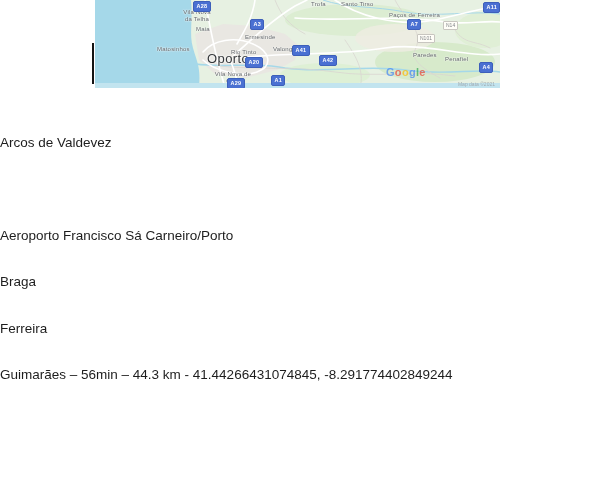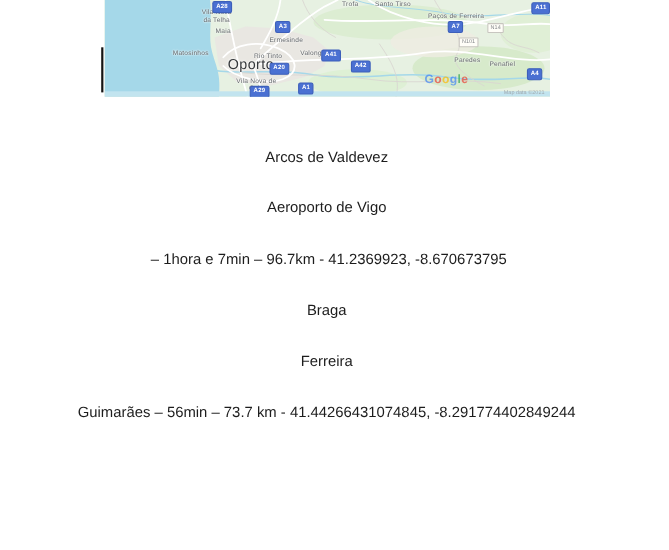--- a/index.html
+++ b/index.html
@@ -39,21 +39,21 @@
     font-size:11px;font-weight:bold;letter-spacing:.3px;opacity:.7;
   }
   .attr{
     position:absolute;right:5px;bottom:1px;font-size:5px;color:#9aa0a6;opacity:.85;
   }
   
   .caret{position:absolute;left:92px;top:43px;width:2px;height:41px;background:#141414;}
   
   .doc{position:absolute;left:0;top:112px;width:594px;}
   .line{
-    height:33px;display:flex;align-items:center;justify-content:center;
+    height:33px;display:flex;align-items:center;justify-content:flex-start;
     font-size:13.5px;color:#1d1d1d;white-space:pre;
   }
 </style>
 </head>
 <body>
 
 <div class="map">
   <svg width="405" height="88" viewBox="0 0 405 88">
 
     <rect x="0" y="0" width="405" height="88" fill="#e7f1e2"></rect>
@@ -123,20 +123,20 @@
   <span class="nroad" style="left:322px;top:34px;">N101</span>
 
   <span class="gwm"><span style="color:#4285f4">G</span><span style="color:#ea4335">o</span><span style="color:#fbbc05">o</span><span style="color:#4285f4">g</span><span style="color:#34a853">l</span><span style="color:#ea4335">e</span></span>
   <span class="attr">Map data ©2021</span>
 </div>
 
 <div class="caret"></div>
 
 <div class="doc">
   <p class="line"><span>Arcos de Valdevez</span></p>
-  <p class="line"><span>Aeroporto de Vigo</span></p>
-  <p class="line"><span> – 1hora e 7min – 96.7km - 41.2369923, -8.670673795</span></p>
+  <p class="line"></p>
+  <p class="line"><span>Aeroporto Francisco Sá Carneiro/Porto</span></p>
   <p class="line"><span>Braga</span></p>
   <p class="line"><span>Ferreira</span></p>
-  <p class="line"><span>Guimarães</span><span> – 56min – 73.7 km - 41.44266431074845, -8.291774402849244</span></p>
+  <p class="line"><span>Guimarães</span><span> – 56min – 44.3 km - 41.44266431074845, -8.291774402849244</span></p>
   <p class="line"></p>
 
 </div>
 
 </body></html>

